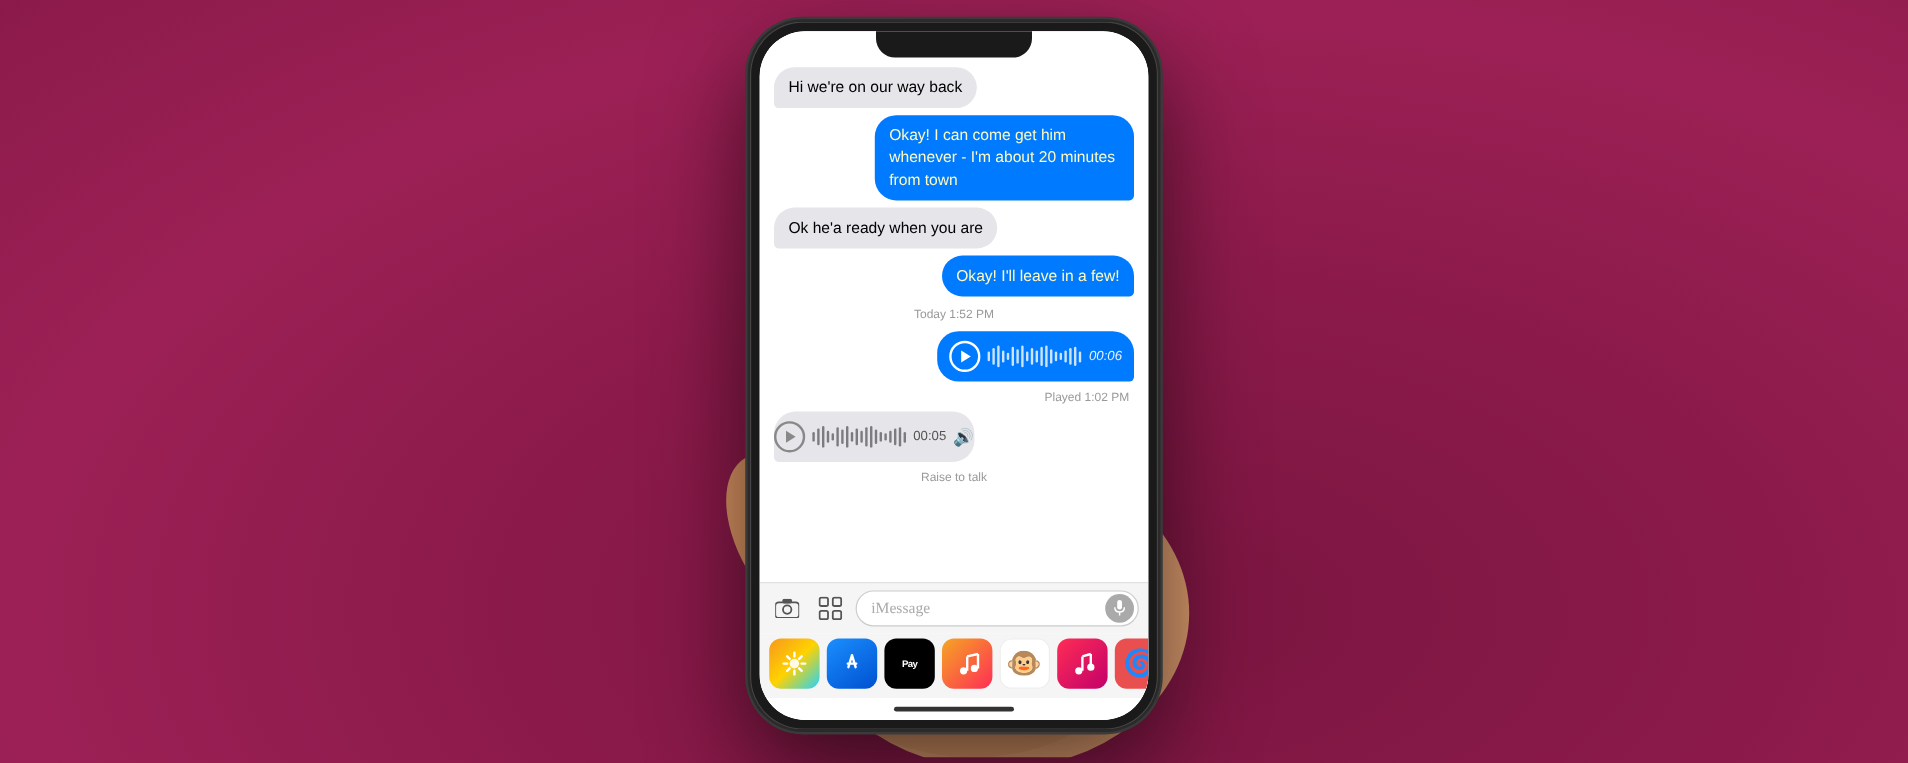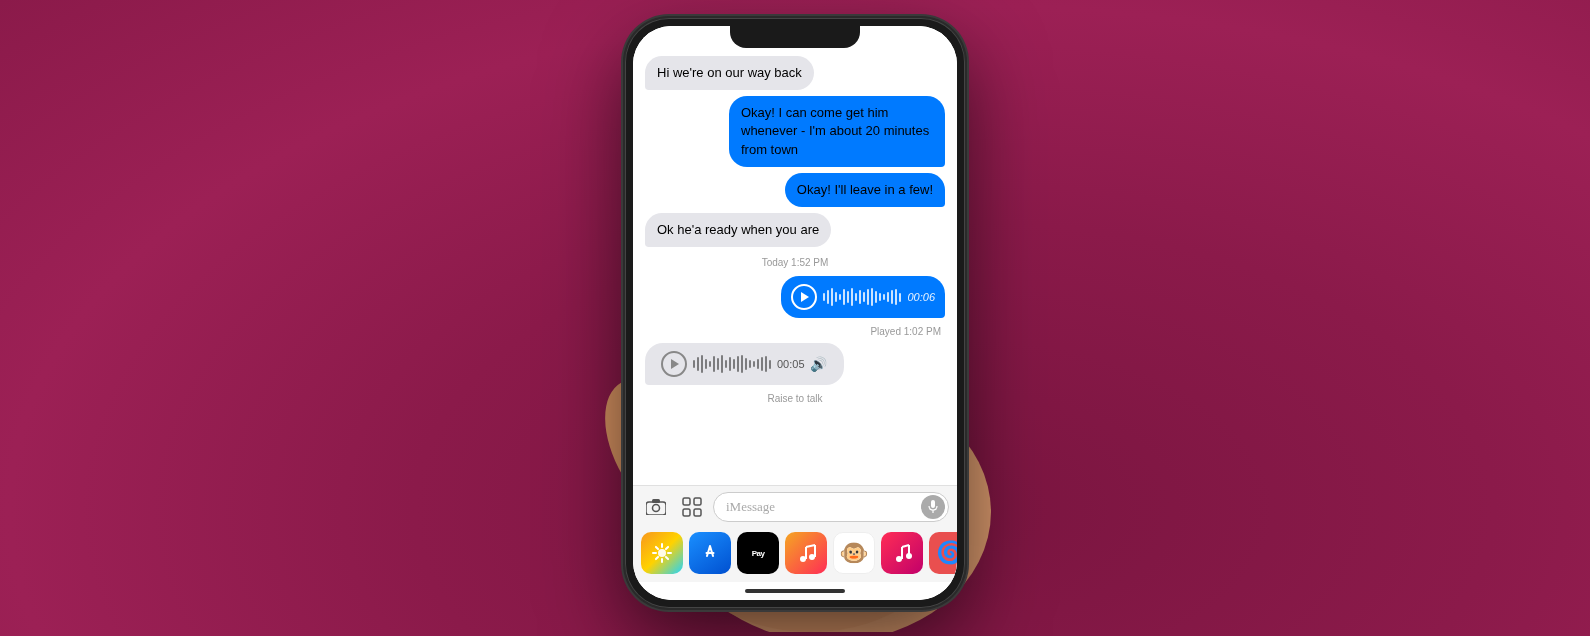--- a/index.html
+++ b/index.html
@@ -116,42 +116,42 @@
     }
 
     .bubble.received {
       background: #e5e5ea;
       color: #000;
       border-bottom-left-radius: 4px;
     }
 
     .bubble.sent {
       background: #007AFF;
-      color: #000000;
+      color: #fef9c3;
       border-bottom-right-radius: 4px;
     }
 
     
     .audio-bubble-sent {
       background: #007AFF;
       border-radius: 18px;
       border-bottom-right-radius: 4px;
       padding: 8px 10px;
       display: flex;
       align-items: center;
       gap: 6px;
       max-width: 75%;
       font-style: italic;
     }
 
     .audio-bubble-received {
       background: #e5e5ea;
       border-radius: 18px;
       border-bottom-left-radius: 4px;
-      padding: 8px 16px;
+      padding: 8px 0;
       display: flex;
       align-items: center;
       gap: 6px;
       max-width: 75%;
     }
 
     .play-btn {
       width: 26px;
       height: 26px;
       border-radius: 50%;
@@ -386,29 +386,29 @@
                 <span>Hi we're on our way back</span>
               </div>
             </div>
 
             <div class="msg-row sent">
               <div class="bubble sent">
                 <span>Okay! I can come get him whenever - I'm about 20 minutes from town</span>
               </div>
             </div>
 
+            <div class="msg-row received">
+              <div class="bubble received">
+                <span>Ok he'a ready when you are</span>
+              </div>
+            </div>
+
             <div class="msg-row sent">
               <div class="bubble sent">
                 <span>Okay! I'll leave in a few!</span>
-              </div>
-            </div>
-
-            <div class="msg-row received">
-              <div class="bubble received">
-                <span>Ok he'a ready when you are</span>
               </div>
             </div>
 
             <div class="timestamp-center">
               <span>Today 1:52 PM</span>
             </div>
 
             <div class="msg-row sent">
               <div class="audio-bubble-sent">
                 <div class="play-btn">

